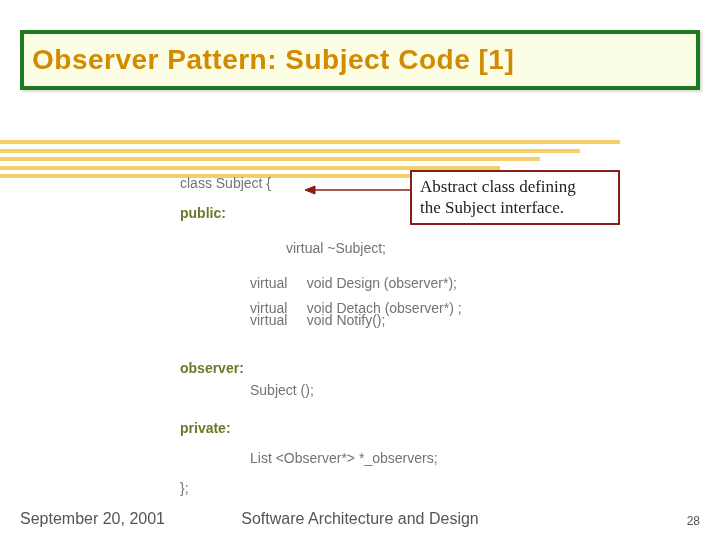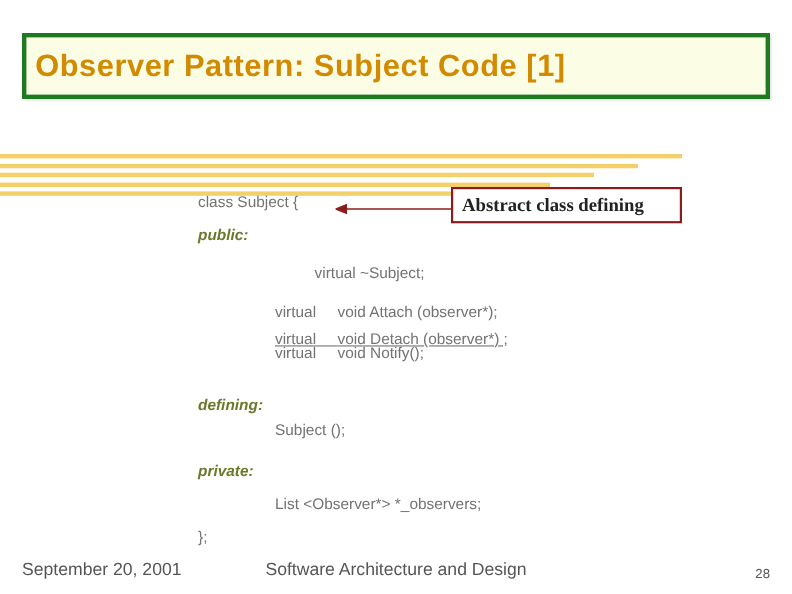--- a/index.html
+++ b/index.html
@@ -53,32 +53,31 @@
     right: 0;
     font-size: 14px;
     color: #333;
   }
   .line {
     position: absolute;
     white-space: nowrap;
     font-family: Verdana, Arial, sans-serif;
   }
   .olive { color: #737373; font-weight: normal; }
-  .oliveb { color: #6b7a2a; font-weight: bold; font-style: italic; }
+  .oliveb { color: #6b7a2a; font-weight: bold; }
 
   .callout-box {
     position: absolute;
     border: 2px solid #8a1c1c;
     background: #fff;
     padding: 4px 8px;
     font-family: "Times New Roman", serif;
     font-size: 17px;
     color: #222;
     line-height: 1.25;
-    font-weight: bold;
   }
   .arrow {
     position: absolute;
     stroke: #8a1c1c;
     fill: #8a1c1c;
   }
   .footer-date {
     position: absolute;
     bottom: 12px;
     left: 20px;
@@ -112,49 +111,50 @@
 <div class="stripes">
   <div></div>
     <div></div>
     <div></div>
     <div></div>
     <div></div>
 </div>
 
 <div class="callout-box" style="top:170px; left:410px; width:190px;">
   <span>Abstract class defining</span><br>
+  <span>the Subject interface.</span>
 </div>
 
 <svg class="arrow" style="top:183px; left:305px; width:105px; height:14px;">
   <line x1="105" y1="7" x2="8" y2="7" stroke-width="1.5"></line>
   <polygon points="0,7 10,3 10,11"></polygon>
 </svg>
 
 <div class="code-area">
   <div class="line olive" style="top:5px; left:180px;">class Subject {</div>
   <div class="line oliveb" style="top:35px; left:180px;">public:</div>
   <div class="line olive" style="top:70px; left:250px;margin-left:36px;">virtual ~Subject;</div>
 
   <div class="line olive" style="top:105px; left:250px;">
     <span>virtual</span>
     &nbsp;&nbsp;&nbsp;
-    <span>void Attach (observer*);</span>
+    <span>void Design (observer*);</span>
   </div>
-  <div class="line olive" style="top:130px; left:250px;text-decoration:underline;">
+  <div class="line olive" style="top:130px; left:250px;">
     <span>virtual</span>
     &nbsp;&nbsp;&nbsp;
     <span>void Detach (observer*) ;</span>
   </div>
   <div class="line olive" style="top:142px; left:250px;">
     <span>virtual</span>
     &nbsp;&nbsp;&nbsp;
     <span>void Notify();</span>
   </div>
 
-  <div class="line oliveb" style="top:190px; left:180px;">defining:</div>
+  <div class="line oliveb" style="top:190px; left:180px;">observer:</div>
   <div class="line olive" style="top:212px; left:250px;text-align:center;">Subject ();</div>
 
   <div class="line oliveb" style="top:250px; left:180px;">private:</div>
   <div class="line olive" style="top:280px; left:250px;">List &lt;Observer*&gt; *_observers;</div>
 
   <div class="line olive" style="top:310px; left:180px;">};</div>
 </div>
 
 <div class="footer-date">September 20, 2001</div>
 <div class="footer-center">Software Architecture and Design</div>

